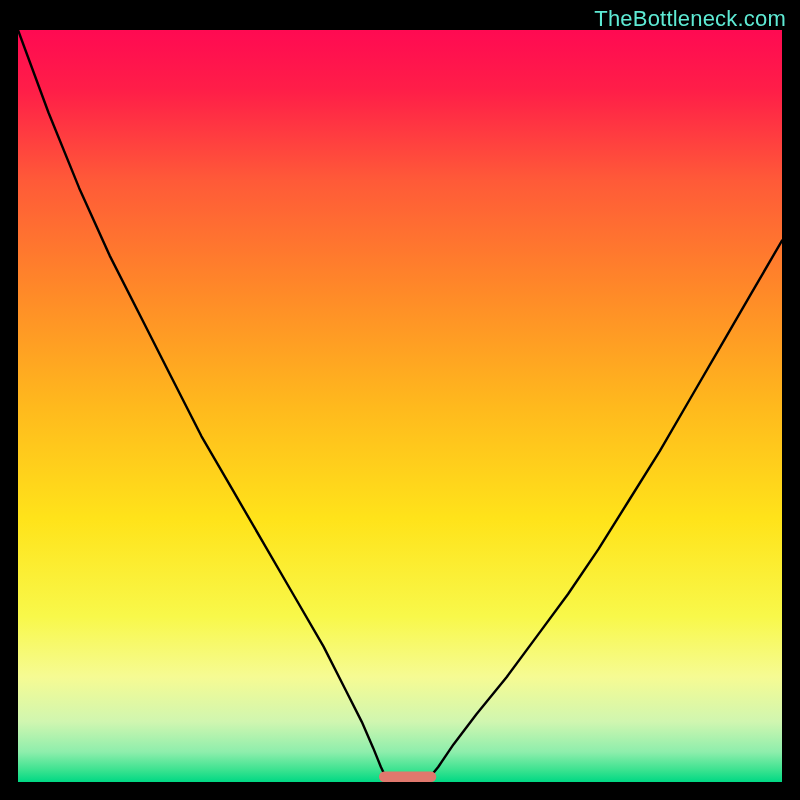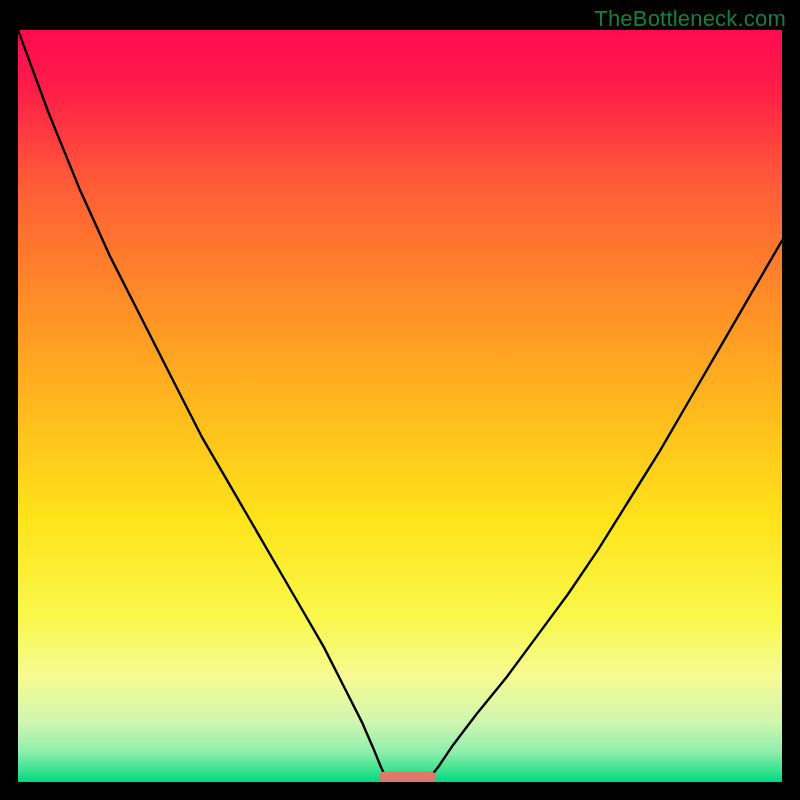--- a/index.html
+++ b/index.html
@@ -14,21 +14,21 @@
   .frame {
     position: relative;
     width: 800px;
     height: 800px;
     background: #000;
   }
   .watermark {
     position: absolute;
     top: 6px;
     right: 14px;
-    color: #15803d;
+    color: #5eead4;
     font-size: 22px;
     font-weight: 500;
     letter-spacing: 0.2px;
     z-index: 10;
   }
   .plot-outer {
     position: absolute;
     left: 18px;
     top: 30px;
     width: 764px;

